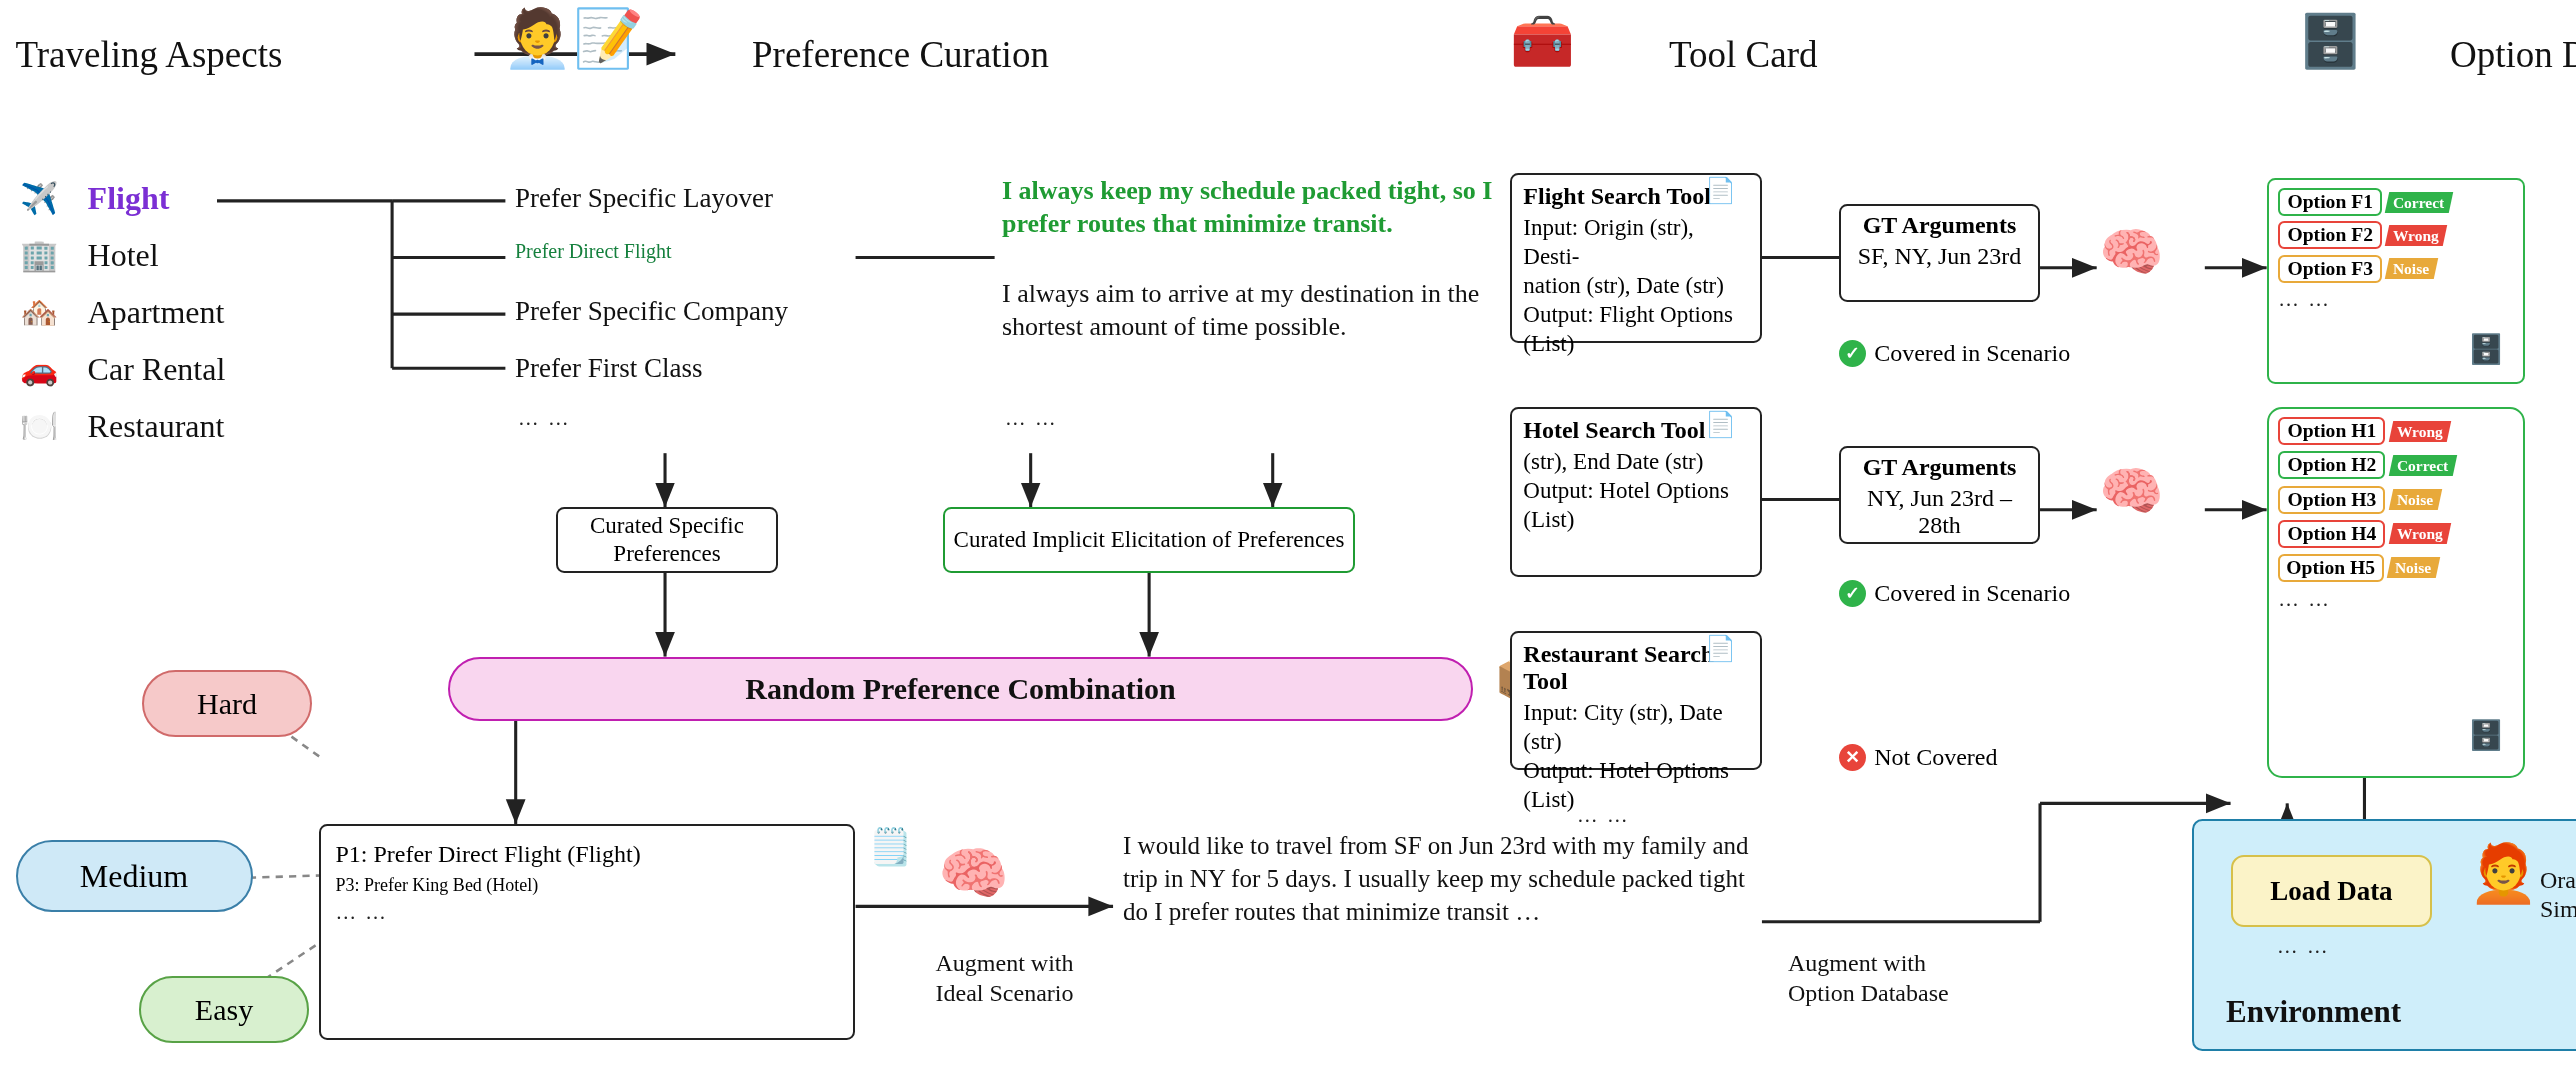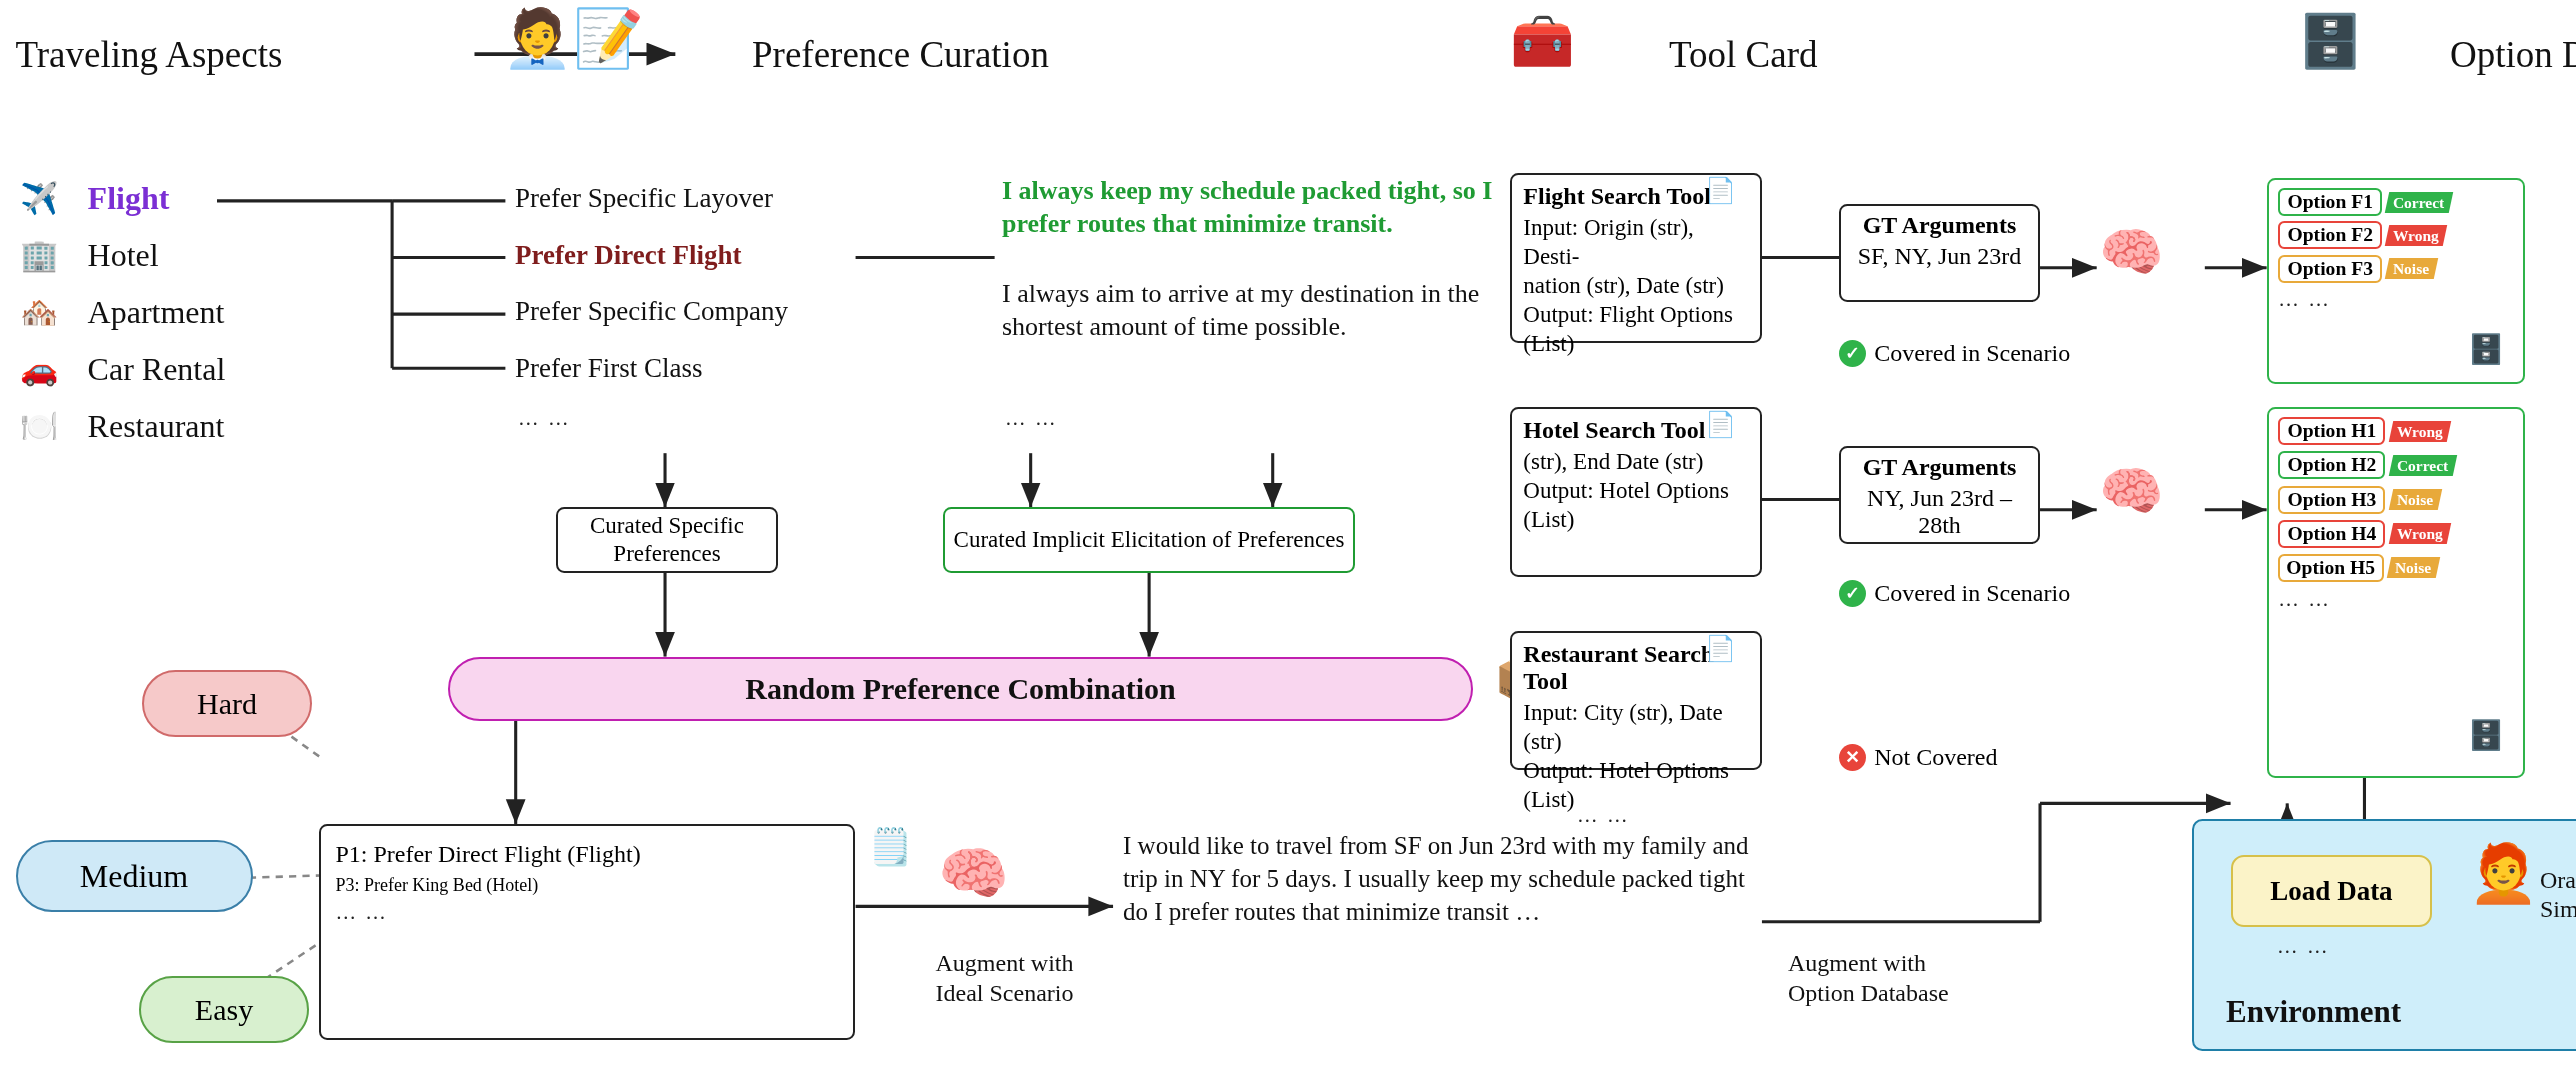--- a/index.html
+++ b/index.html
@@ -159,21 +159,21 @@
     </div>
 
     <div class="vcenter" style="height:57px;">
       <span class="icon-emoji" style="width:67px;">🍽️</span>
       <span class="lbl" style="font-size:32px;">Restaurant</span>
     </div>
 
   </div>
 
   <div class="abs lbl" style="left:515px; top:183px; font-size:27px;">Prefer Specific Layover</div>
-  <div class="abs lbl" style="left:515px; top:240px; font-size:27px; font-weight:bold; color:#7f1d1d;">Prefer Direct Flight</div>
+  <div class="abs lbl" style="left:515px; top:240px; font-size:20px; font-weight:normal; color:#15803d;">Prefer Direct Flight</div>
   <div class="abs lbl" style="left:515px; top:296px; font-size:27px;">Prefer Specific Company</div>
   <div class="abs lbl" style="left:515px; top:353px; font-size:27px;">Prefer First Class</div>
   <div class="abs dots" style="left:518px; top:407px;">… …</div>
 
   <div class="abs lbl" style="left:1002px; top:175px; width:515px; font-size:26px; font-weight:bold; color:#1f9b33; line-height:1.26;">I always keep my schedule packed tight, so I prefer routes that minimize transit.</div>
   <div class="abs lbl" style="left:1002px; top:278px; width:505px; font-size:26px; line-height:1.26;">I always aim to arrive at my destination in the shortest amount of time possible.</div>
   <div class="abs dots" style="left:1005px; top:407px;">… …</div>
 
   <div class="abs box center" style="left:556px; top:507px; width:222px; height:66px; border-color:#222;">
     <span style="font-size:23px; line-height:1.2;">Curated Specific Preferences</span>
@@ -280,21 +280,21 @@
       <span class="tag" style="background:#e8443a;"><span>Wrong</span></span>
     </div>
     <div class="opt-row" style="margin-bottom:5.2px;">
       <span class="opt-chip" style="border-color:#e8a93a;">Option F3</span>
       <span class="tag" style="background:#e8a93a;"><span>Noise</span></span>
     </div>
     <div class="dots">… …</div>
   </div>
   <div class="abs icon-emoji" style="left:2468px; top:335px; font-size:29px;">🗄️</div>
 
-  <div class="abs box" style="left:2267px; top:407px; width:258px; height:371px; padding:8.2px 9.3px; border-color:#2fb34a;">
+  <div class="abs box" style="left:2267px; top:407px; width:258px; height:371px; padding:8.2px 9.3px; border-color:#2fb34a;border-radius:15px;">
     <div class="opt-row" style="margin-bottom:6.2px;">
       <span class="opt-chip" style="border-color:#e8443a;">Option H1</span>
       <span class="tag" style="background:#e8443a;"><span>Wrong</span></span>
     </div>
     <div class="opt-row" style="margin-bottom:6.2px;">
       <span class="opt-chip" style="border-color:#2fb34a;">Option H2</span>
       <span class="tag" style="background:#2fb34a;"><span>Correct</span></span>
     </div>
     <div class="opt-row" style="margin-bottom:6.2px;">
       <span class="opt-chip" style="border-color:#e8a93a;">Option H3</span>

